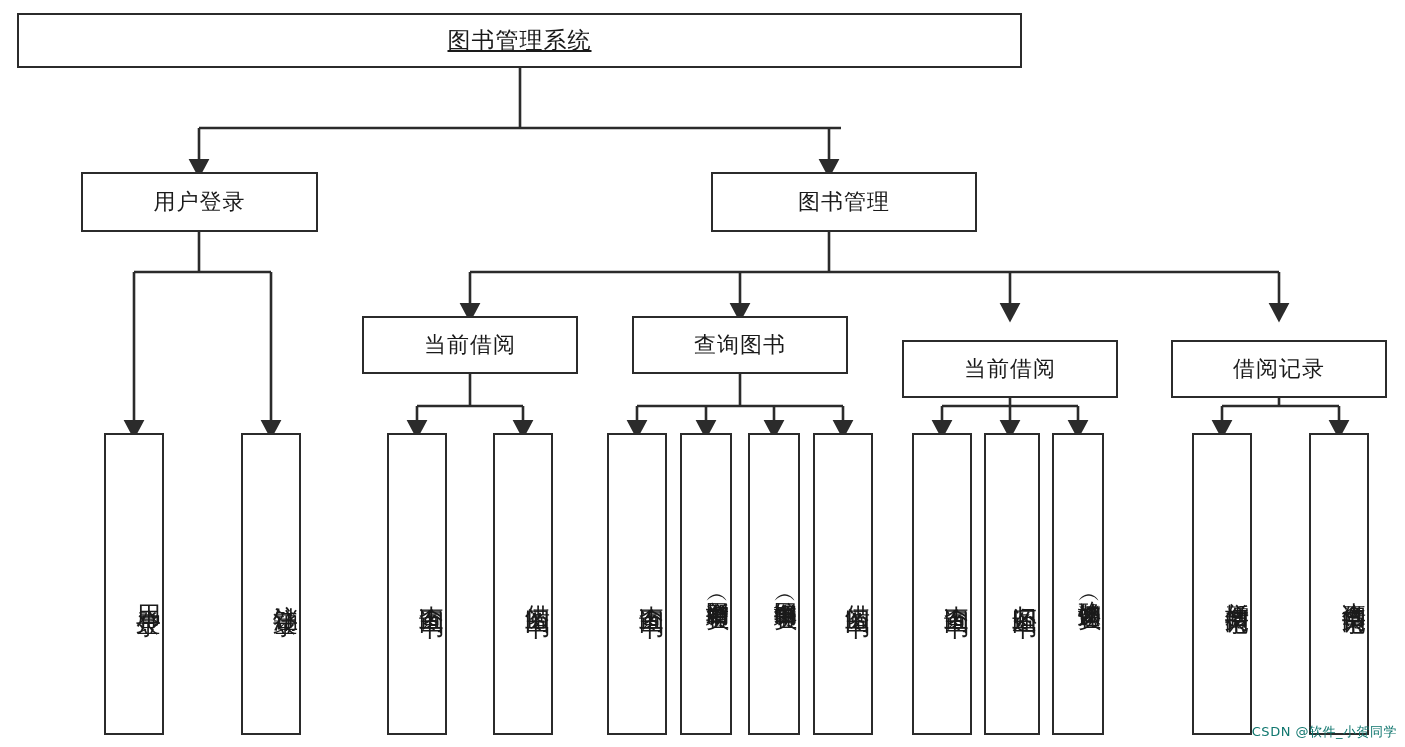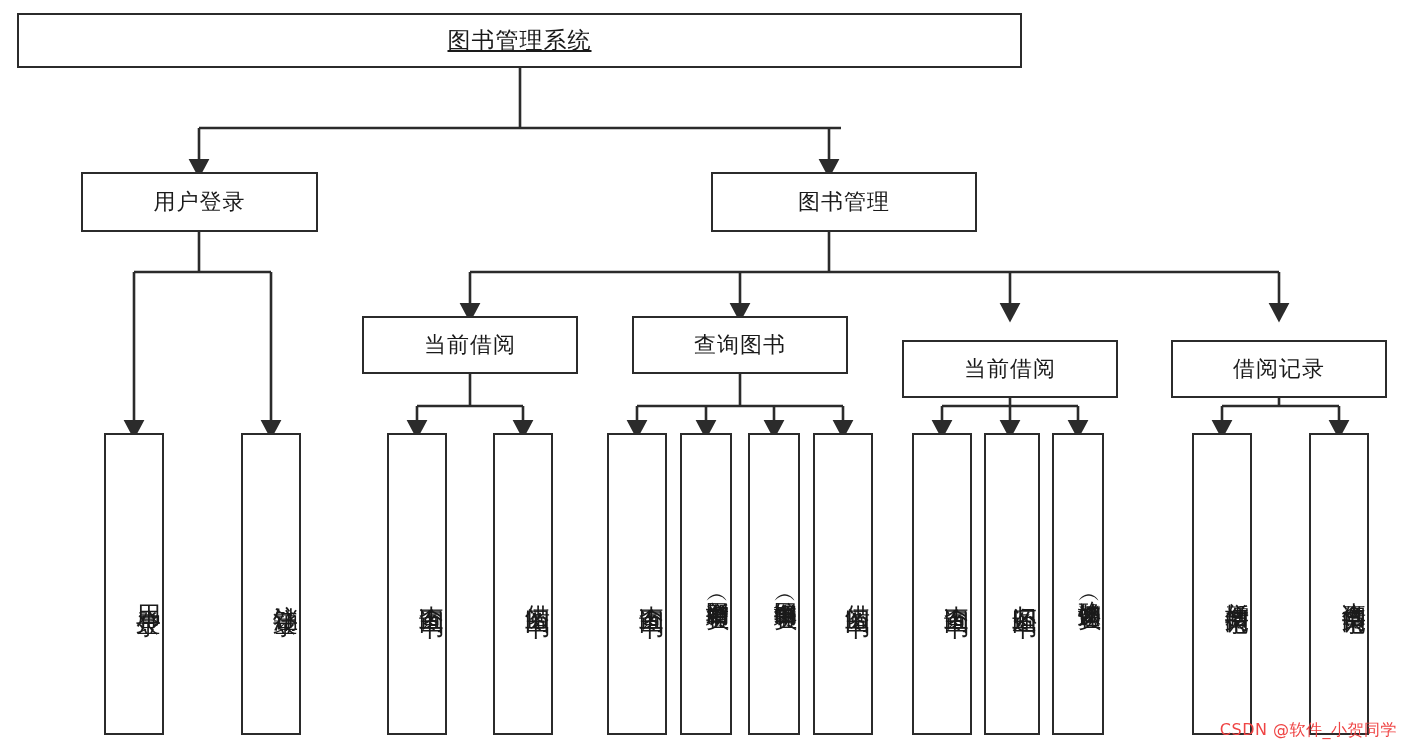--- a/index.html
+++ b/index.html
@@ -60,22 +60,22 @@
     padding-top: 14px;
     white-space: nowrap;
   }
   .node-v span {
     display: block;
   }
   .watermark {
     position: absolute;
     right: 8px;
     bottom: 6px;
-    font-size: 16px;
-    color: #ef4444;
+    font-size: 13px;
+    color: #0f766e;
     letter-spacing: 0.5px;
     white-space: nowrap;
     z-index: 3;
   }
 </style>
 </head>
 <body>
 
 <div id="diagram">
 

